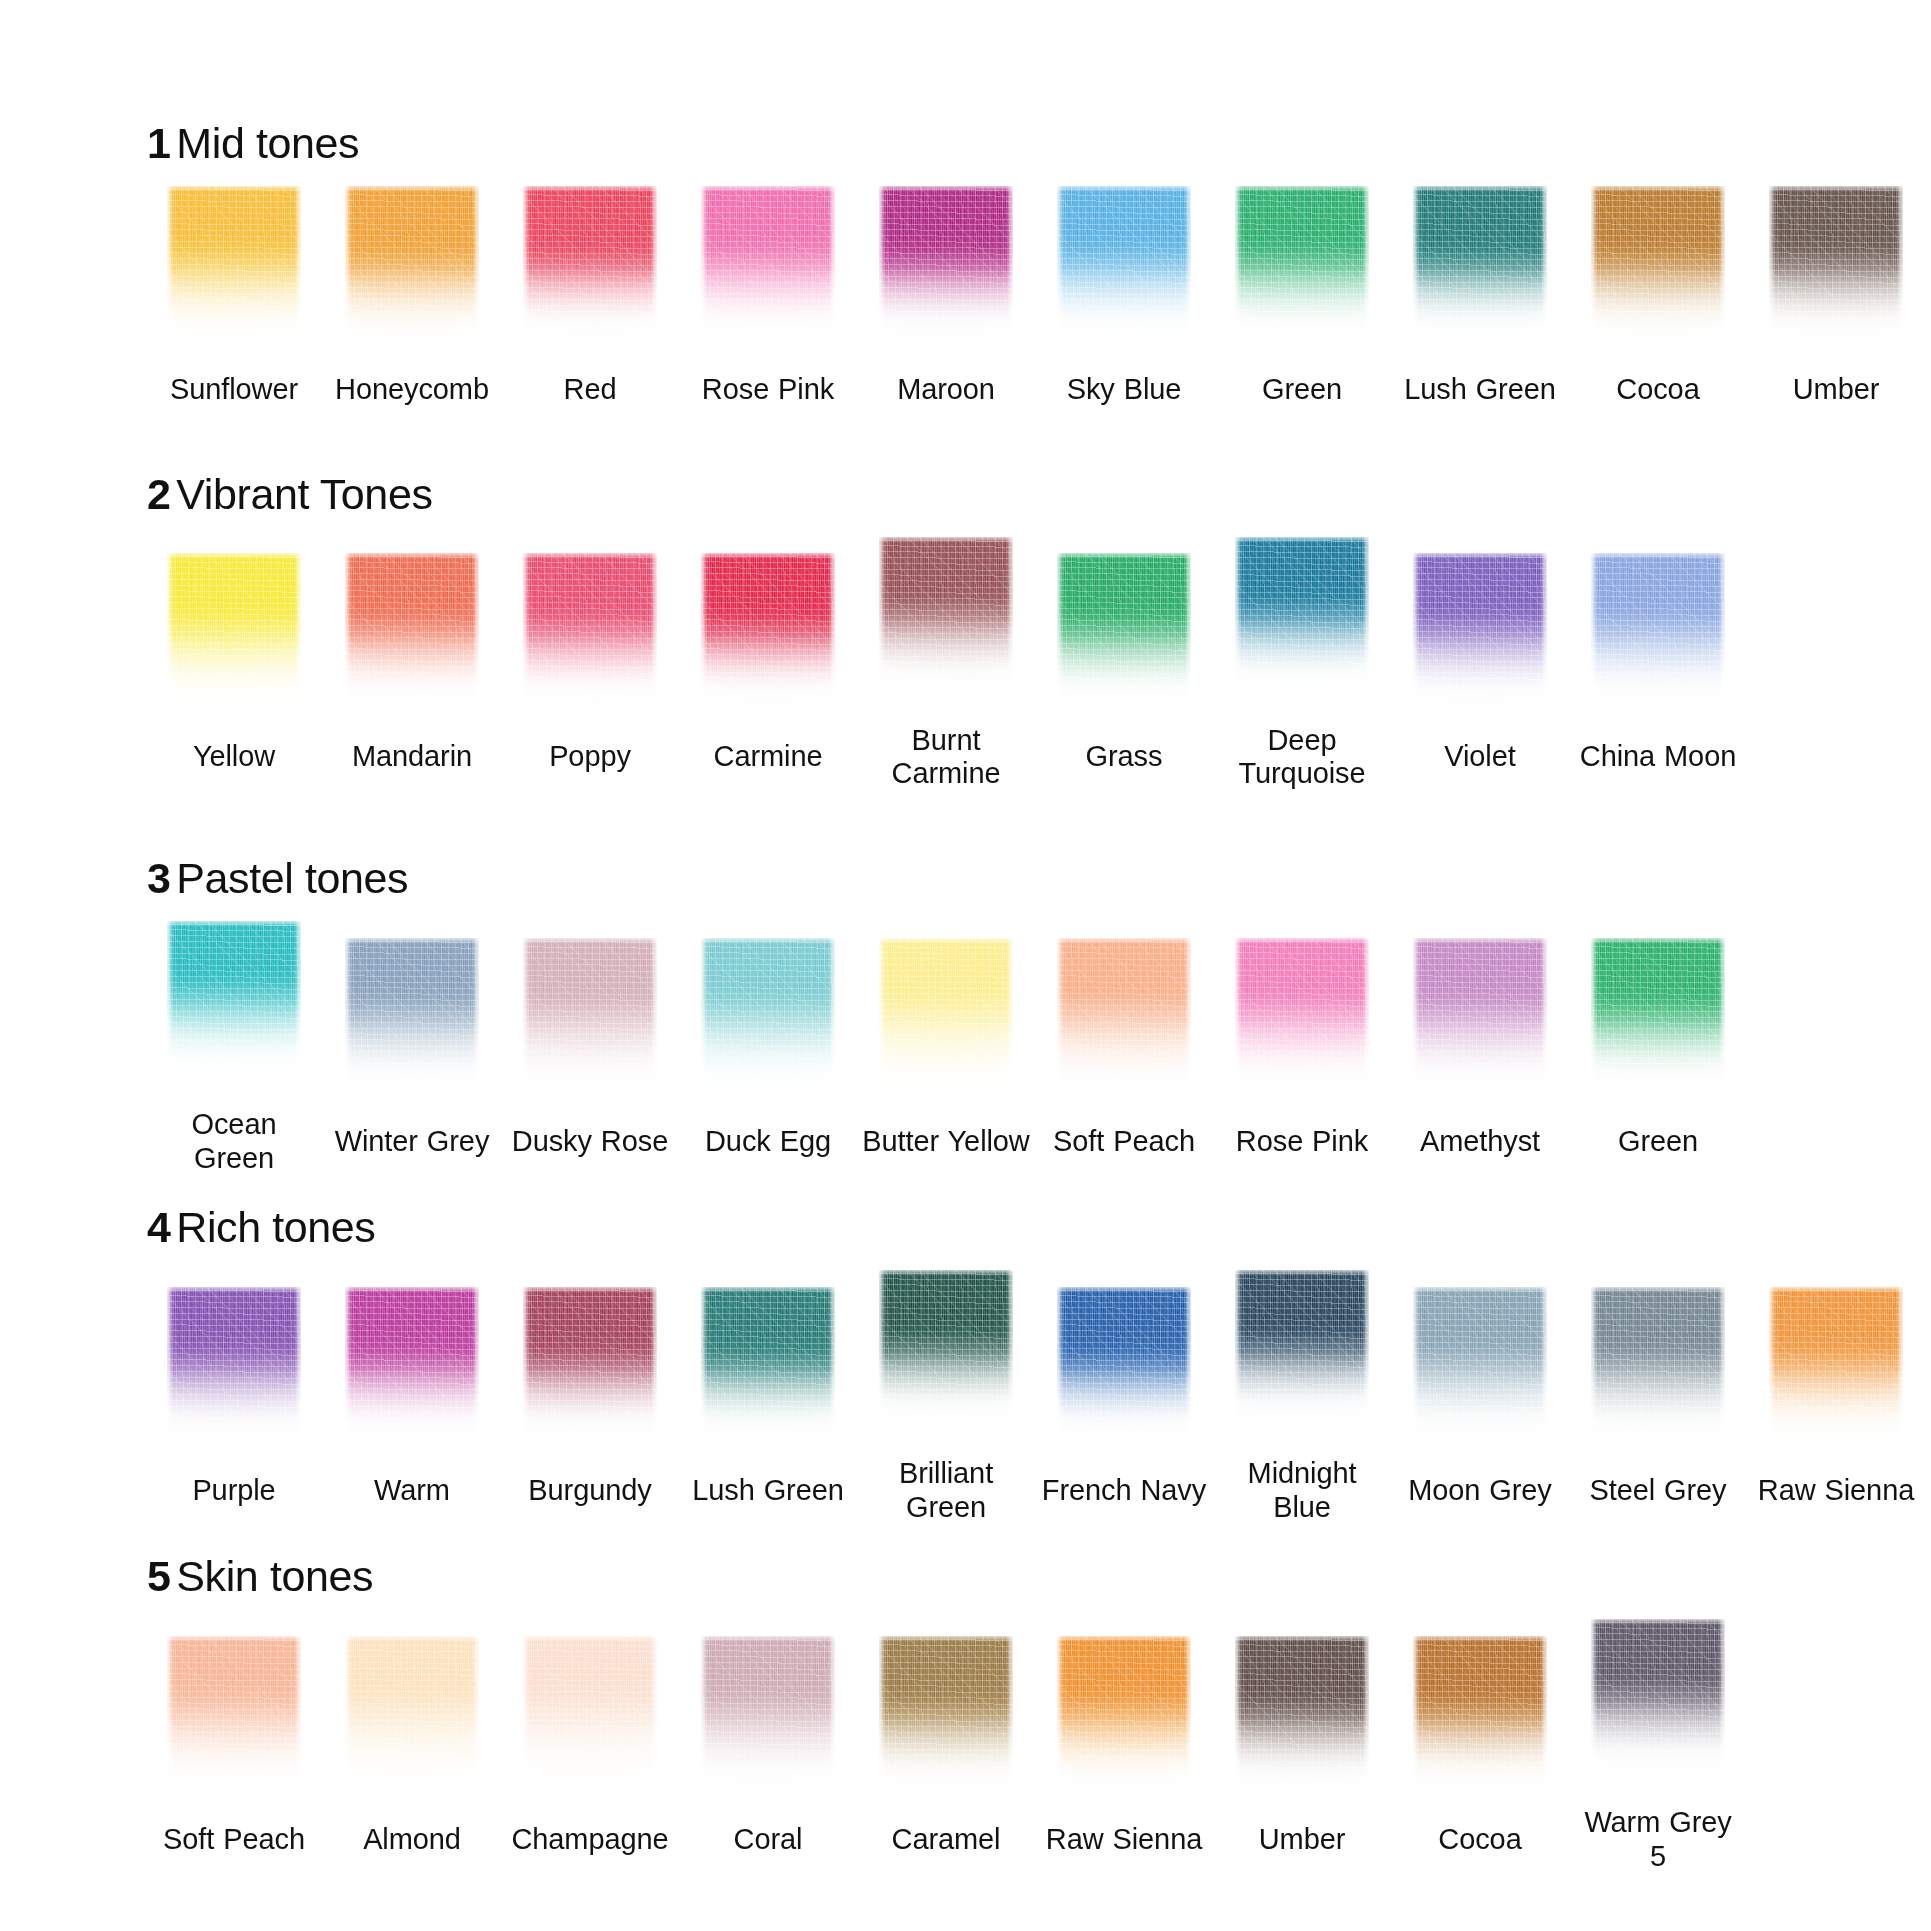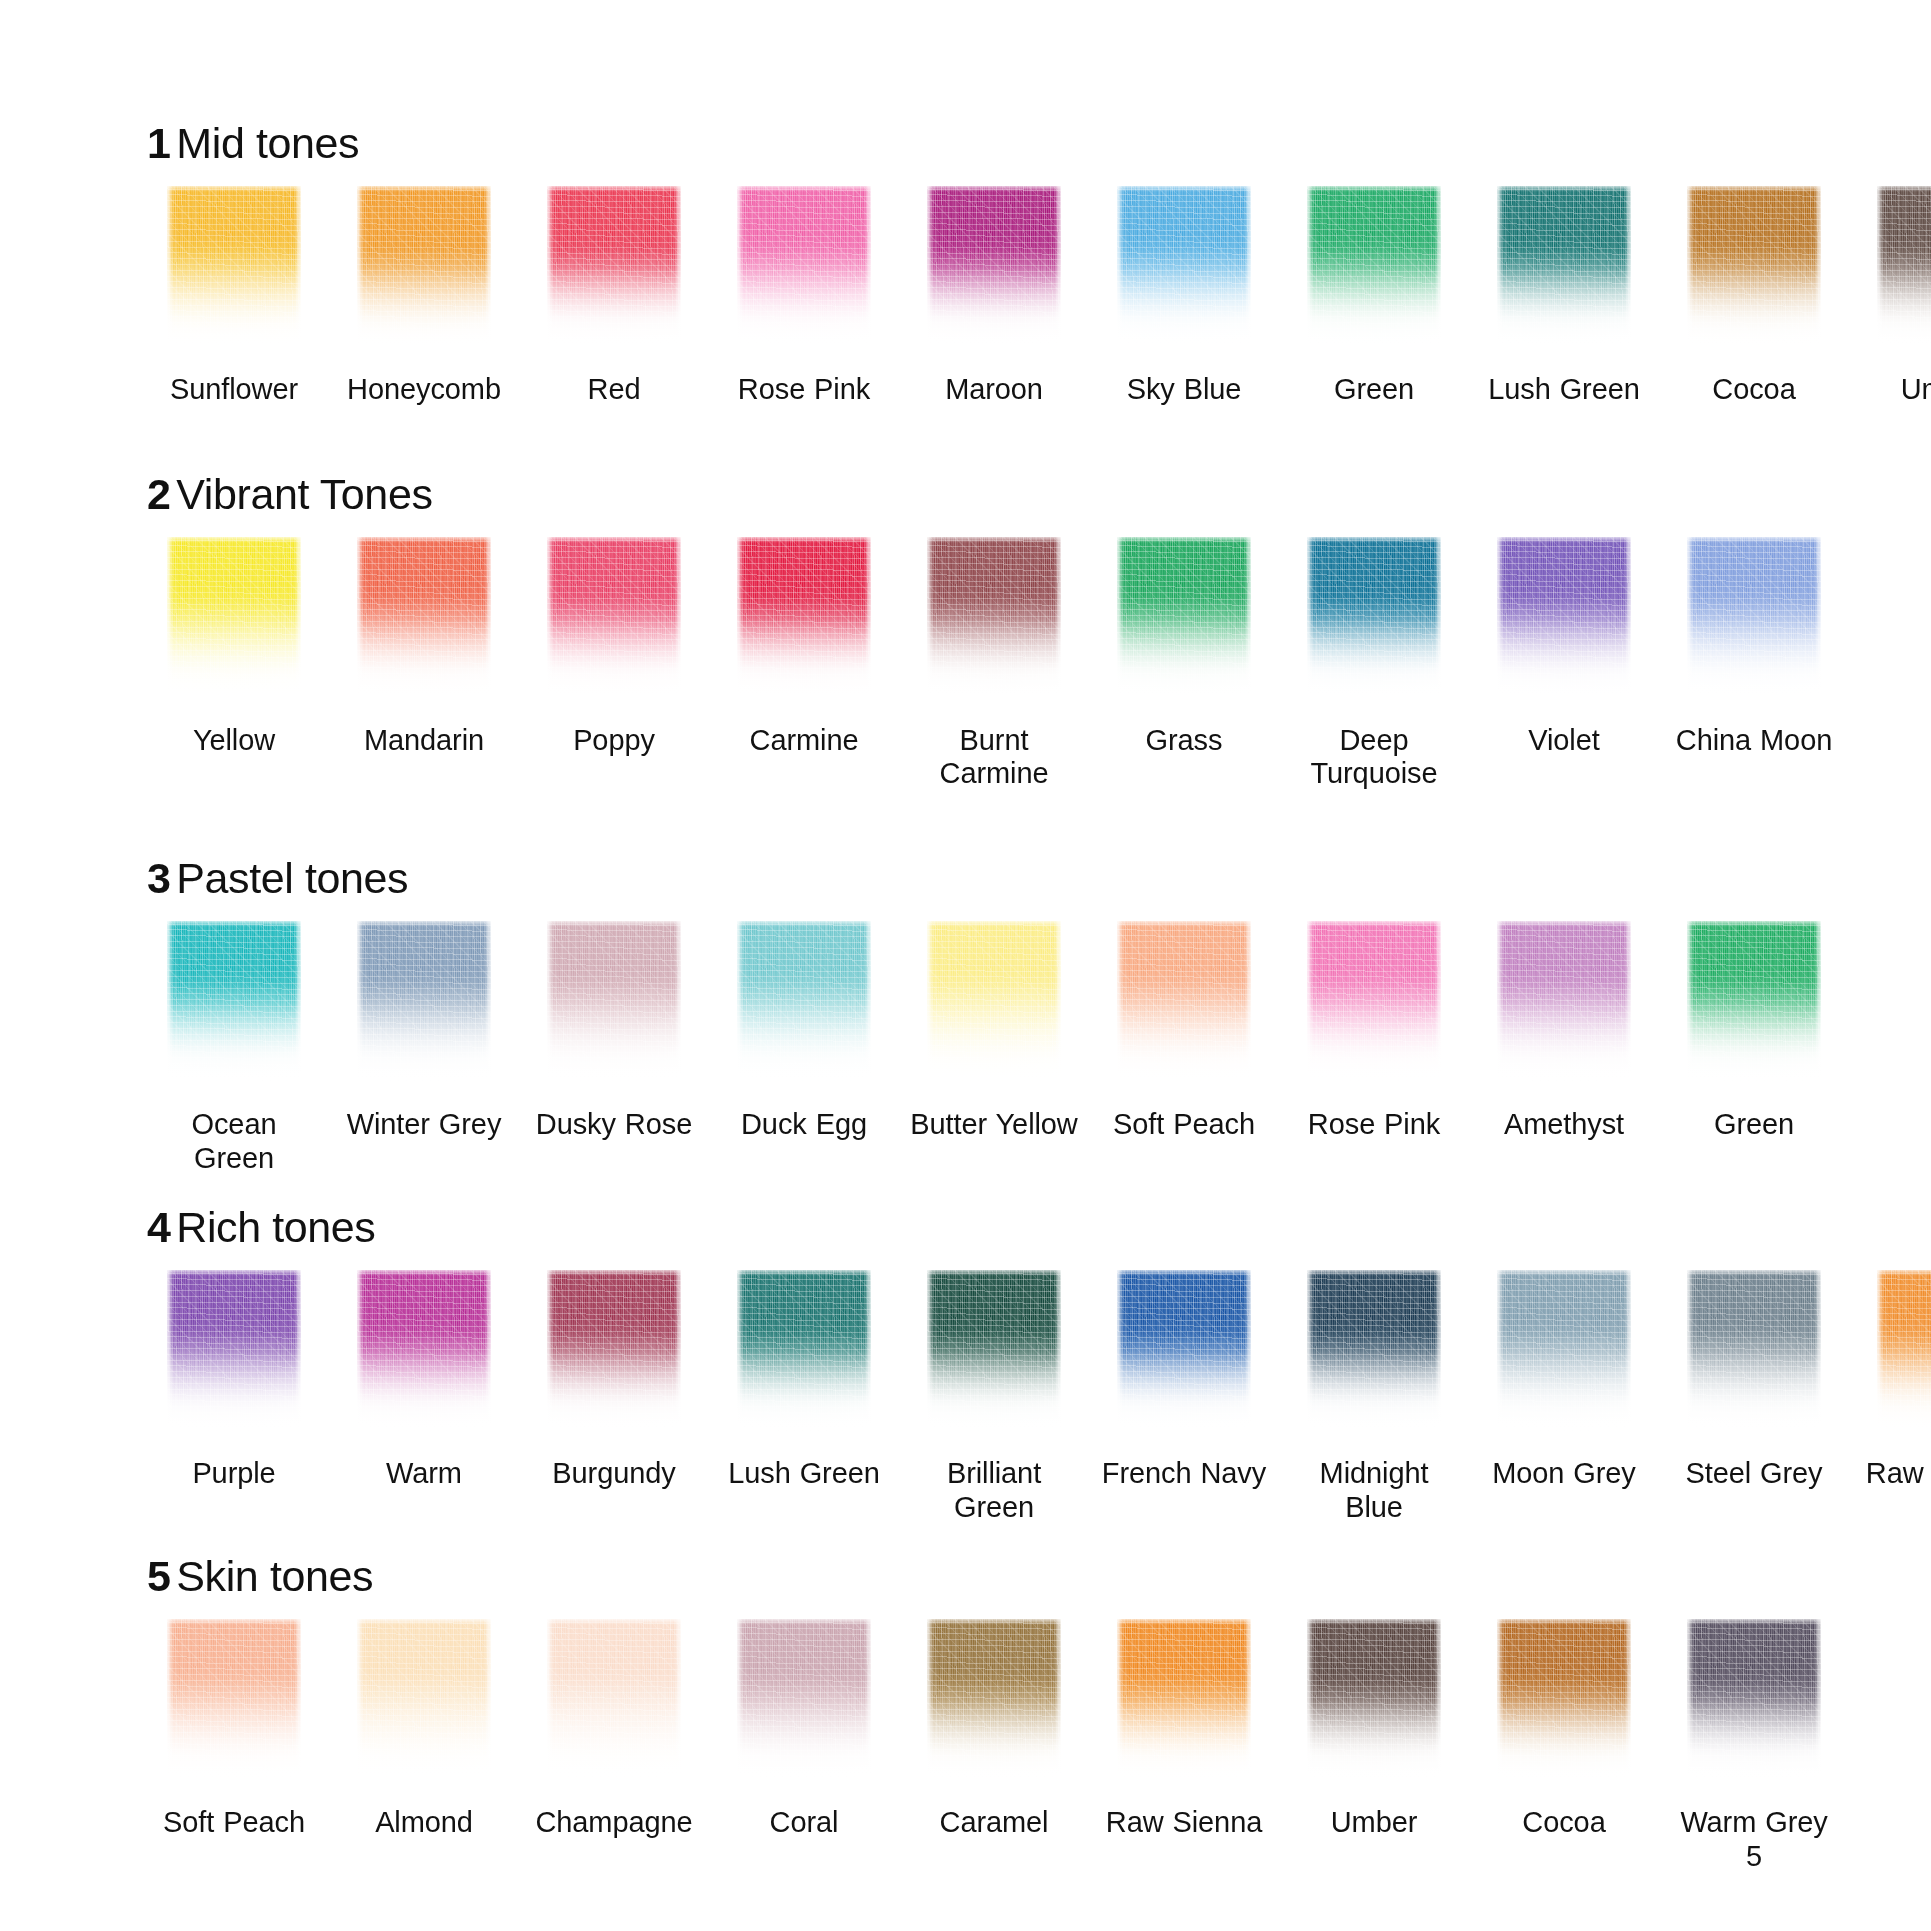--- a/index.html
+++ b/index.html
@@ -36,22 +36,22 @@
     letter-spacing: -0.4px;
     margin: 0 0 21px 0;
     white-space: nowrap;
   }
   .section-heading .num {
     font-weight: 700;
     margin-right: 5.8px;
   }
   .swatch-row {
     display: flex;
-    align-items: flex-start;
-    gap: 16px;
+    align-items: center;
+    gap: 4px;
   }
   .swatch-cell {
     width: 174px;
     flex: 0 0 174px;
     display: flex;
     flex-direction: column;
     align-items: center;
   }
   .swatch {
     position: relative;

